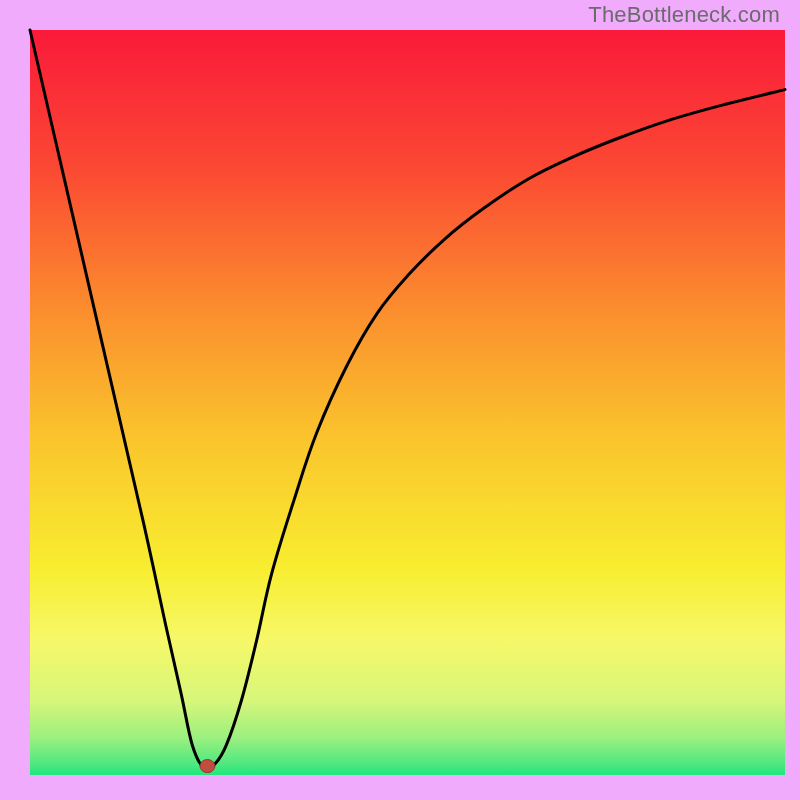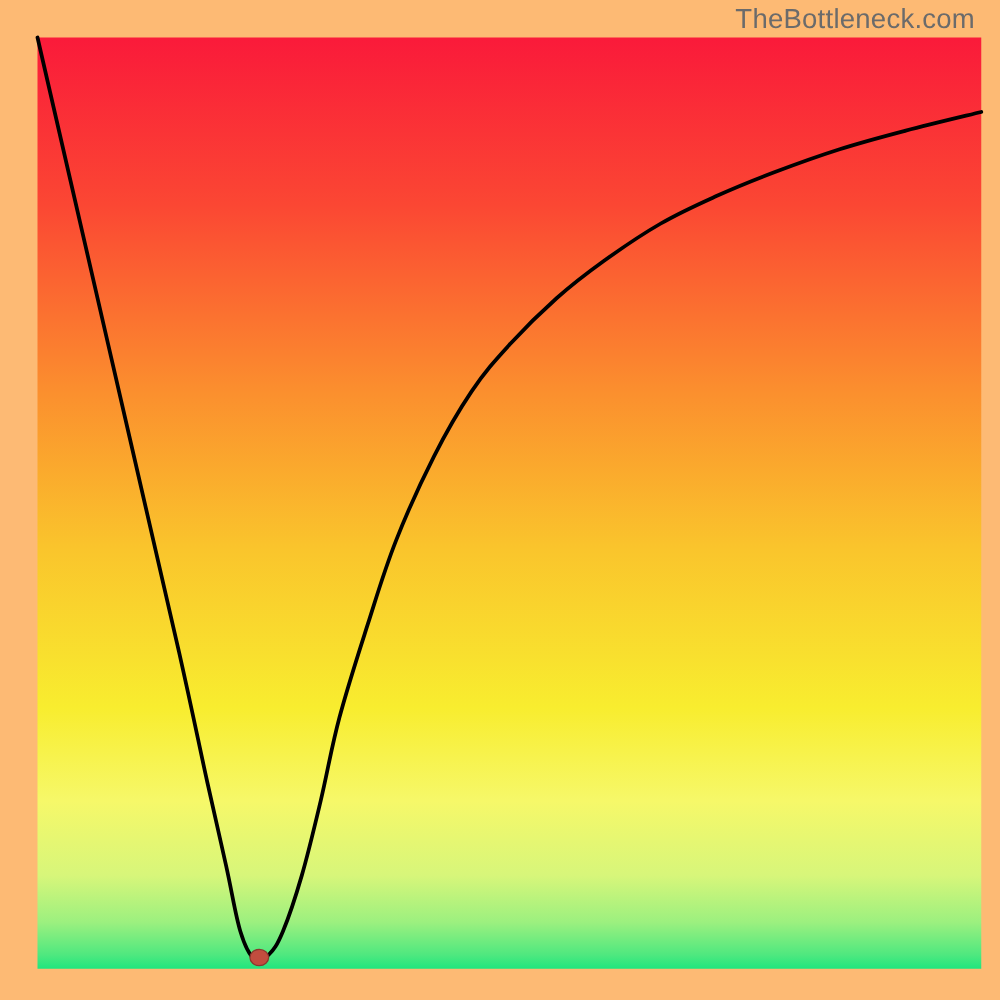--- a/index.html
+++ b/index.html
@@ -10,21 +10,21 @@
     overflow: hidden;
     background: #000;
     font-family: Arial, Helvetica, sans-serif;
   }
   .frame {
     position: absolute;
     left: 0;
     top: 0;
     width: 800px;
     height: 800px;
-    background: #fdba74;
+    background: #f0abfc;
   }
   svg {
     position: absolute;
     left: 0;
     top: 0;
   }
   .watermark {
     position: absolute;
     top: 2px;
     right: 20px;

